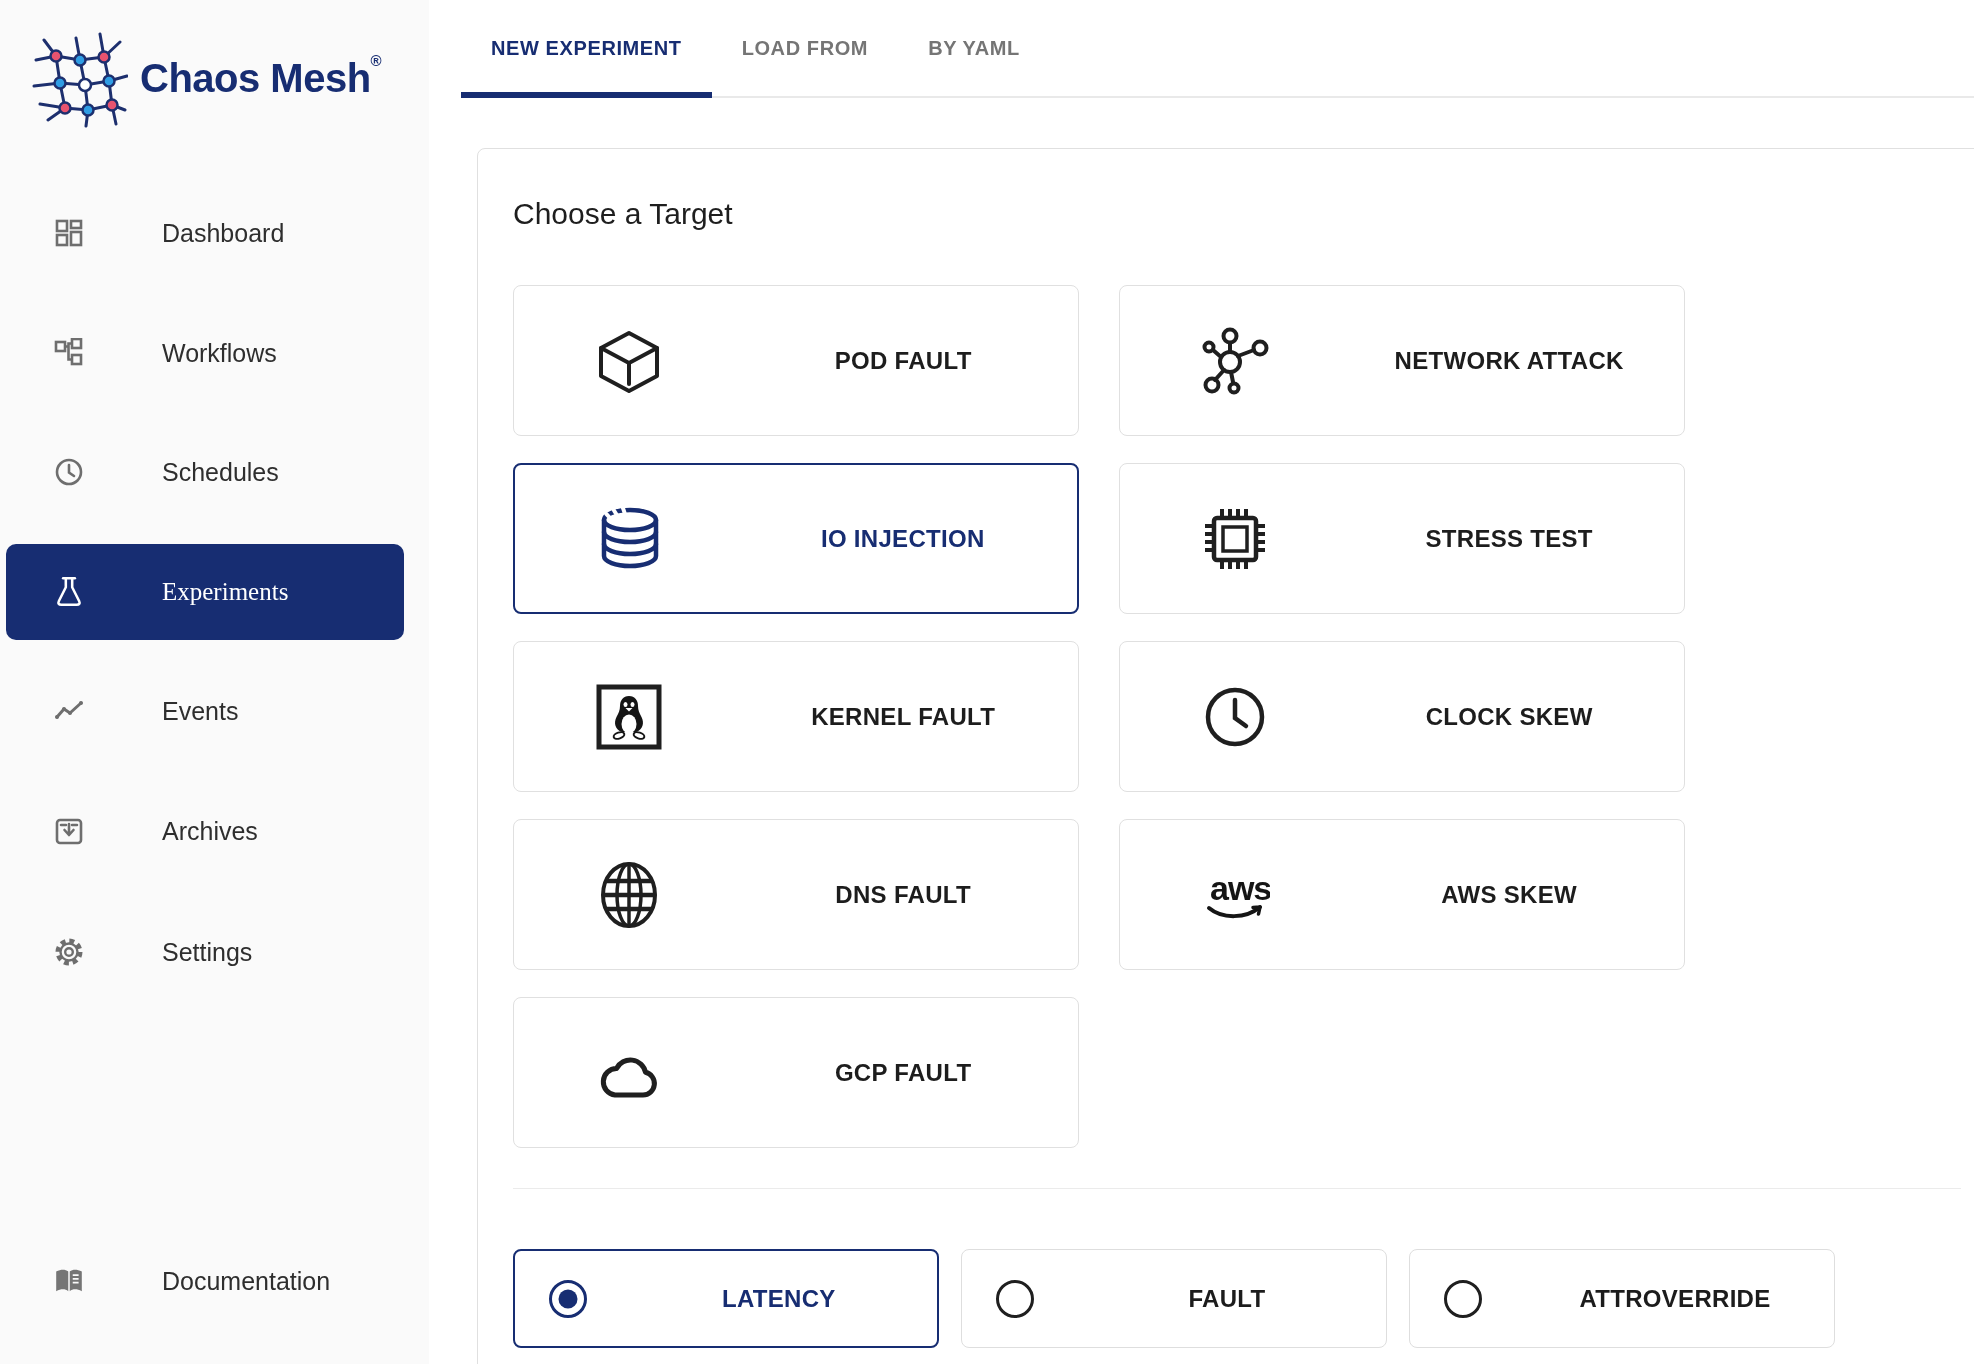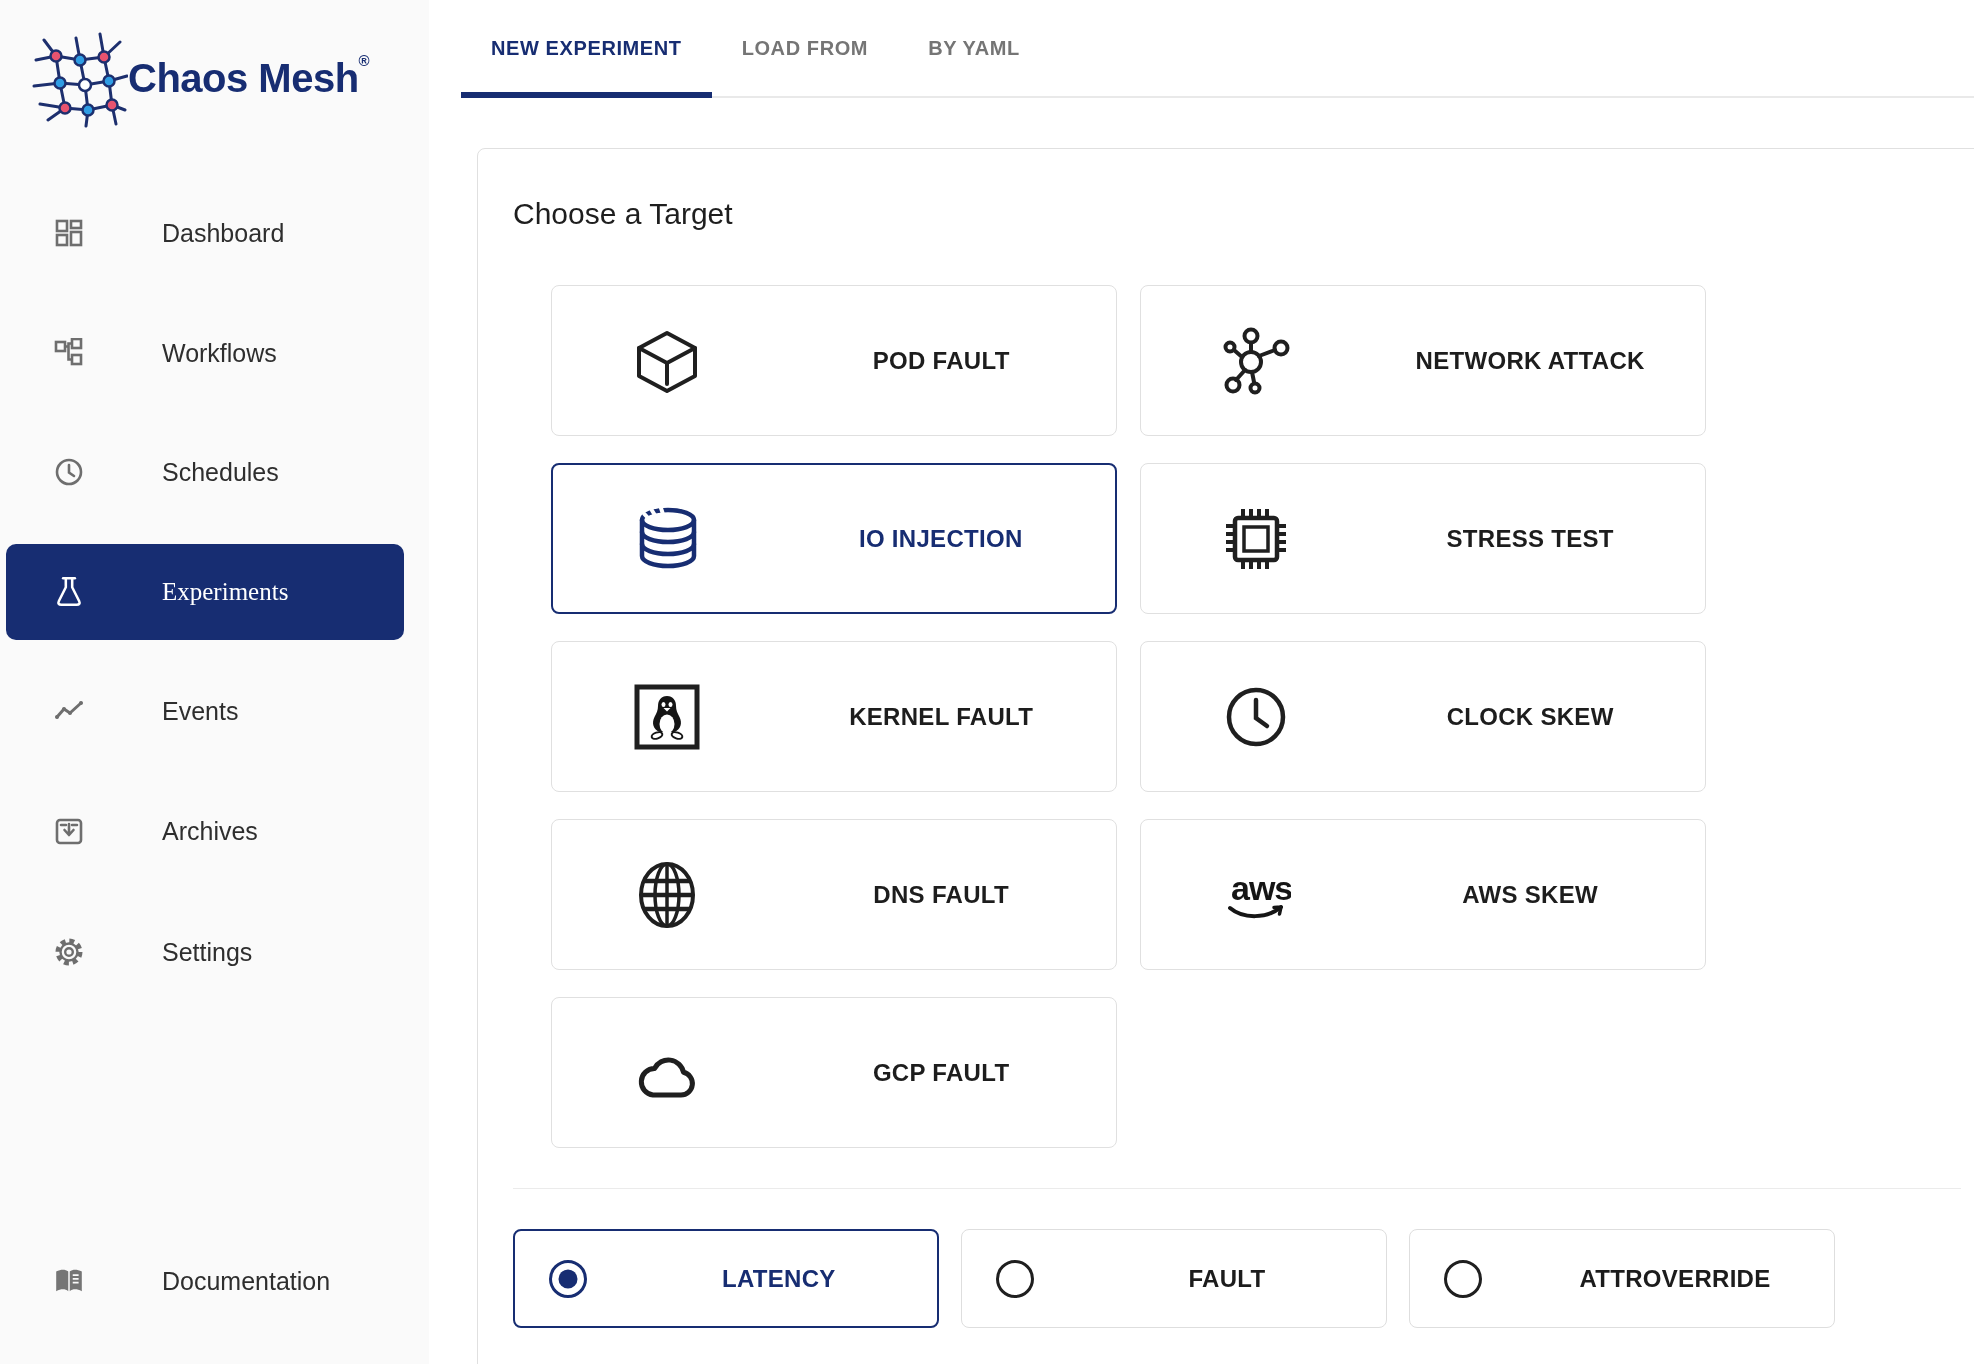--- a/index.html
+++ b/index.html
@@ -7,48 +7,48 @@
     --border:#e0e0e0;
     --icon-gray:#6e6e6e;
     --text-dark:#1e1e1e;
   }
   *{box-sizing:border-box;margin:0;padding:0;}
   html,body{width:1974px;height:1364px;overflow:hidden;background:#fff;
     font-family:"Liberation Sans", sans-serif;}
   
   .sidebar{position:absolute;left:0;top:0;width:429px;height:1364px;background:#fafafa;}
   .logo{position:absolute;left:28px;top:28px;display:flex;align-items:flex-start;}
-  .logo-text{font-size:40px;font-weight:700;color:var(--primary);margin-left:0;margin-top:28px;letter-spacing:-0.5px;}
+  .logo-text{font-size:40px;font-weight:700;color:var(--primary);margin-left:12px;margin-top:28px;letter-spacing:-0.5px;}
   .logo-reg{font-size:15px;font-weight:700;color:var(--primary);vertical-align:super;margin-top:24px;}
   .nav-item{position:absolute;left:0;width:429px;height:96px;display:flex;align-items:center;cursor:pointer;}
   .nav-icon{position:absolute;left:52px;width:34px;height:34px;display:flex;align-items:center;justify-content:center;}
   .nav-label{position:absolute;left:156px;font-size:25px;color:#2e2e2e;margin-left:6px;}
   .nav-item.active{left:6px;width:398px;background:var(--primary);border-radius:10px;}
   .nav-item.active .nav-icon{left:46px;}
   .nav-item.active .nav-label{left:150px;color:#fff;font-family:Liberation Serif, serif;}
   
   .main{position:absolute;left:429px;top:0;right:0;bottom:0;background:#fff;}
   .tabbar{position:absolute;left:32px;right:0;top:0;height:98px;display:flex;border-bottom:2px solid #e9e9e9;}
   .tab{position:relative;height:100%;display:flex;align-items:center;padding:0 30px;
        font-size:20px;font-weight:700;letter-spacing:0.6px;color:#757575;cursor:pointer;}
   .tab.active{color:var(--primary);}
   .tab.active::after{content:"";position:absolute;left:0;right:0;bottom:-2px;height:6px;background:var(--primary);}
   
   .panel{position:absolute;left:48px;top:148px;width:1520px;height:1260px;
          background:#fff;border:1px solid var(--border);border-radius:8px;padding:47px 35px;}
   .panel-title{font-size:30px;font-weight:400;color:var(--text-dark);line-height:36px;}
-  .grid{margin-top:53px;display:grid;grid-template-columns:566px 566px;grid-auto-rows:151px;gap:27px 23px;margin-left:38px;}
+  .grid{margin-top:53px;display:grid;grid-template-columns:566px 566px;grid-auto-rows:151px;gap:27px 40px;}
   .card{position:relative;border:1px solid var(--border);border-radius:8px;background:#fff;cursor:pointer;}
   .card.selected{border:2px solid var(--primary);}
   .card-icon{position:absolute;left:80px;top:50%;transform:translateY(-50%);width:70px;height:70px;}
   .card-label{position:absolute;left:38%;width:62%;top:50%;transform:translateY(-50%);
               text-align:center;font-size:24px;font-weight:700;letter-spacing:0.3px;color:#1d1d1d;}
   .card.selected .card-label{color:var(--primary);}
   .divider{margin-top:40px;border:none;border-top:1px solid #ebebeb;}
-  .actions{margin-top:40px;display:flex;gap:22px;}
+  .actions{margin-top:60px;display:flex;gap:22px;}
   .action-btn{position:relative;width:426px;height:99px;background:#fff;border:1px solid #dedede;border-radius:8px;cursor:pointer;}
   .action-btn.selected{border:2px solid var(--primary);}
   .radio{position:absolute;left:34px;top:50%;transform:translateY(-50%);width:38px;height:38px;
          border:3px solid #1f1f1f;border-radius:50%;}
   .action-btn.selected .radio{border-color:var(--primary);}
   .radio.checked::after{content:"";position:absolute;left:50%;top:50%;transform:translate(-50%,-50%);
          width:19px;height:19px;border-radius:50%;background:var(--primary);}
   .action-label{position:absolute;left:25%;width:75%;top:50%;transform:translateY(-50%);
          text-align:center;font-size:24px;font-weight:700;letter-spacing:0.3px;color:#1c1c1c;}
   .action-btn.selected .action-label{color:var(--primary);}

